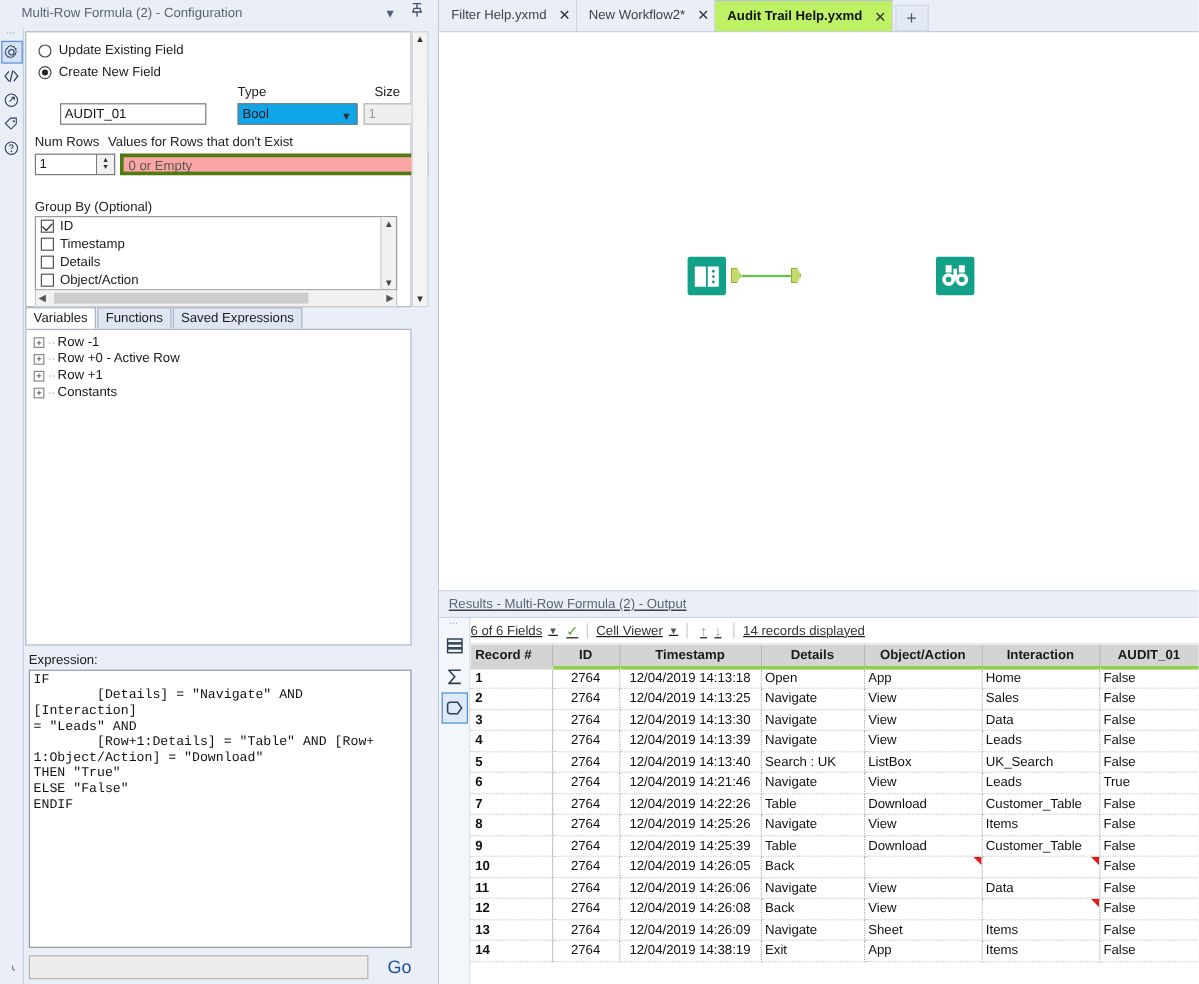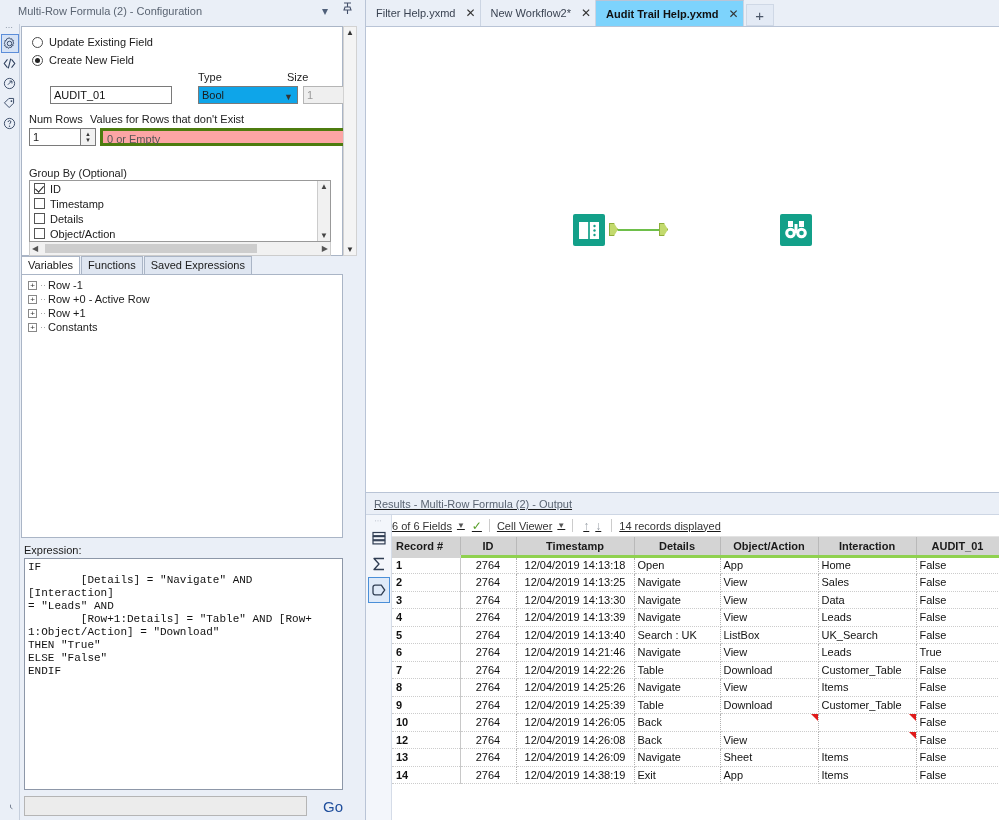--- a/index.html
+++ b/index.html
@@ -67,21 +67,21 @@
 
   .field-row { position: relative; height: 40px; margin-top: 2px; }
   .lbl { font-size: 11px; color: #222; }
   #fieldname-input {
     position: absolute; left: 28px; top: 15px; width: 122px; height: 18px;
     border: 1px solid #7a7a7a; background: #fff;
     font-family: "Liberation Sans", sans-serif; font-size: 11px;
     padding-left: 3px; line-height: 16px; color: #111;
   }
   #type-label { position: absolute; left: 176px; top: 0px; }
-  #size-label { position: absolute; left: 265px; top: 0px; }
+  #size-label { position: absolute; left: 290px; top: 0px; }
   #type-select {
     position: absolute; left: 176px; top: 15px; width: 100px; height: 18px;
     border: 1px solid #7a7a7a; background: #0ea5e9;
     font-size: 11px; padding-left: 3px; line-height: 16px;
   }
   #type-select .caret { position: absolute; right: 4px; top: 2px; color: #333; font-size: 9px; }
   #size-input {
     position: absolute; left: 281px; top: 15px; width: 54px; height: 18px;
     border: 1px solid #b5b5b5; background: #efefef; color: #9a9a9a;
     font-size: 11px; padding-left: 3px; line-height: 16px;
@@ -180,21 +180,21 @@
   #go-btn { position: absolute; right: 0; top: 2px; font-size: 15px; color: #1f4e9c; }
 
   
   #canvas-area { position: absolute; left: 366px; top: 0; width: 633px; height: 492px; background: #fff; }
   #tabbar { height: 27px; background: #eaeff7; border-bottom: 1px solid #b9c4d6; display: flex; align-items: flex-end; }
   .wtab {
     height: 26px; display: flex; align-items: center; padding: 0 4px 0 10px;
     font-size: 11px; color: #3a4352; background: #eaeff7; border-right: 1px solid #ccd5e3;
     position: relative;
   }
-  .wtab.active { background: #7dd3fc; color: #111; font-weight: bold; border-top: 1px solid #b9c4d6; align-items: center;}
+  .wtab.active { background: #bef264; color: #111; font-weight: bold; border-top: 1px solid #b9c4d6; align-items: center;}
   .wtab .x { margin-left: 10px; font-size: 12px; color: #333; font-weight: normal; }
   #newtab {
     width: 28px; height: 22px; margin-left: 2px; background: #e3eaf5;
     border: 1px solid #cfd8e6; display: flex; align-items: center; justify-content: center;
     font-size: 15px; color: #4a5668;
   }
   #canvas { position: relative; width: 633px; height: 465px; background: #fff; }
 
   .tool-green { position: absolute; width: 34px; height: 34px; }
   .anchor { position: absolute; width: 9px; height: 13px; background: #c3da6e; border: 1px solid #8fae3a; }
@@ -615,20 +615,29 @@
             <tr>
               <td class="rec">10</td>
               <td class="num">2764</td>
               <td class="ts">12/04/2019 14:26:05</td>
               <td>Back</td>
               <td class=" nullmark"></td>
               <td class=" nullmark"></td>
               <td>False</td>
             </tr>
             <tr>
+              <td class="rec">11</td>
+              <td class="num">2764</td>
+              <td class="ts">12/04/2019 14:26:06</td>
+              <td>Navigate</td>
+              <td>View</td>
+              <td>Data</td>
+              <td>False</td>
+            </tr>
+            <tr>
               <td class="rec">12</td>
               <td class="num">2764</td>
               <td class="ts">12/04/2019 14:26:08</td>
               <td>Back</td>
               <td>View</td>
               <td class=" nullmark"></td>
               <td>False</td>
             </tr>
             <tr>
               <td class="rec">13</td>

